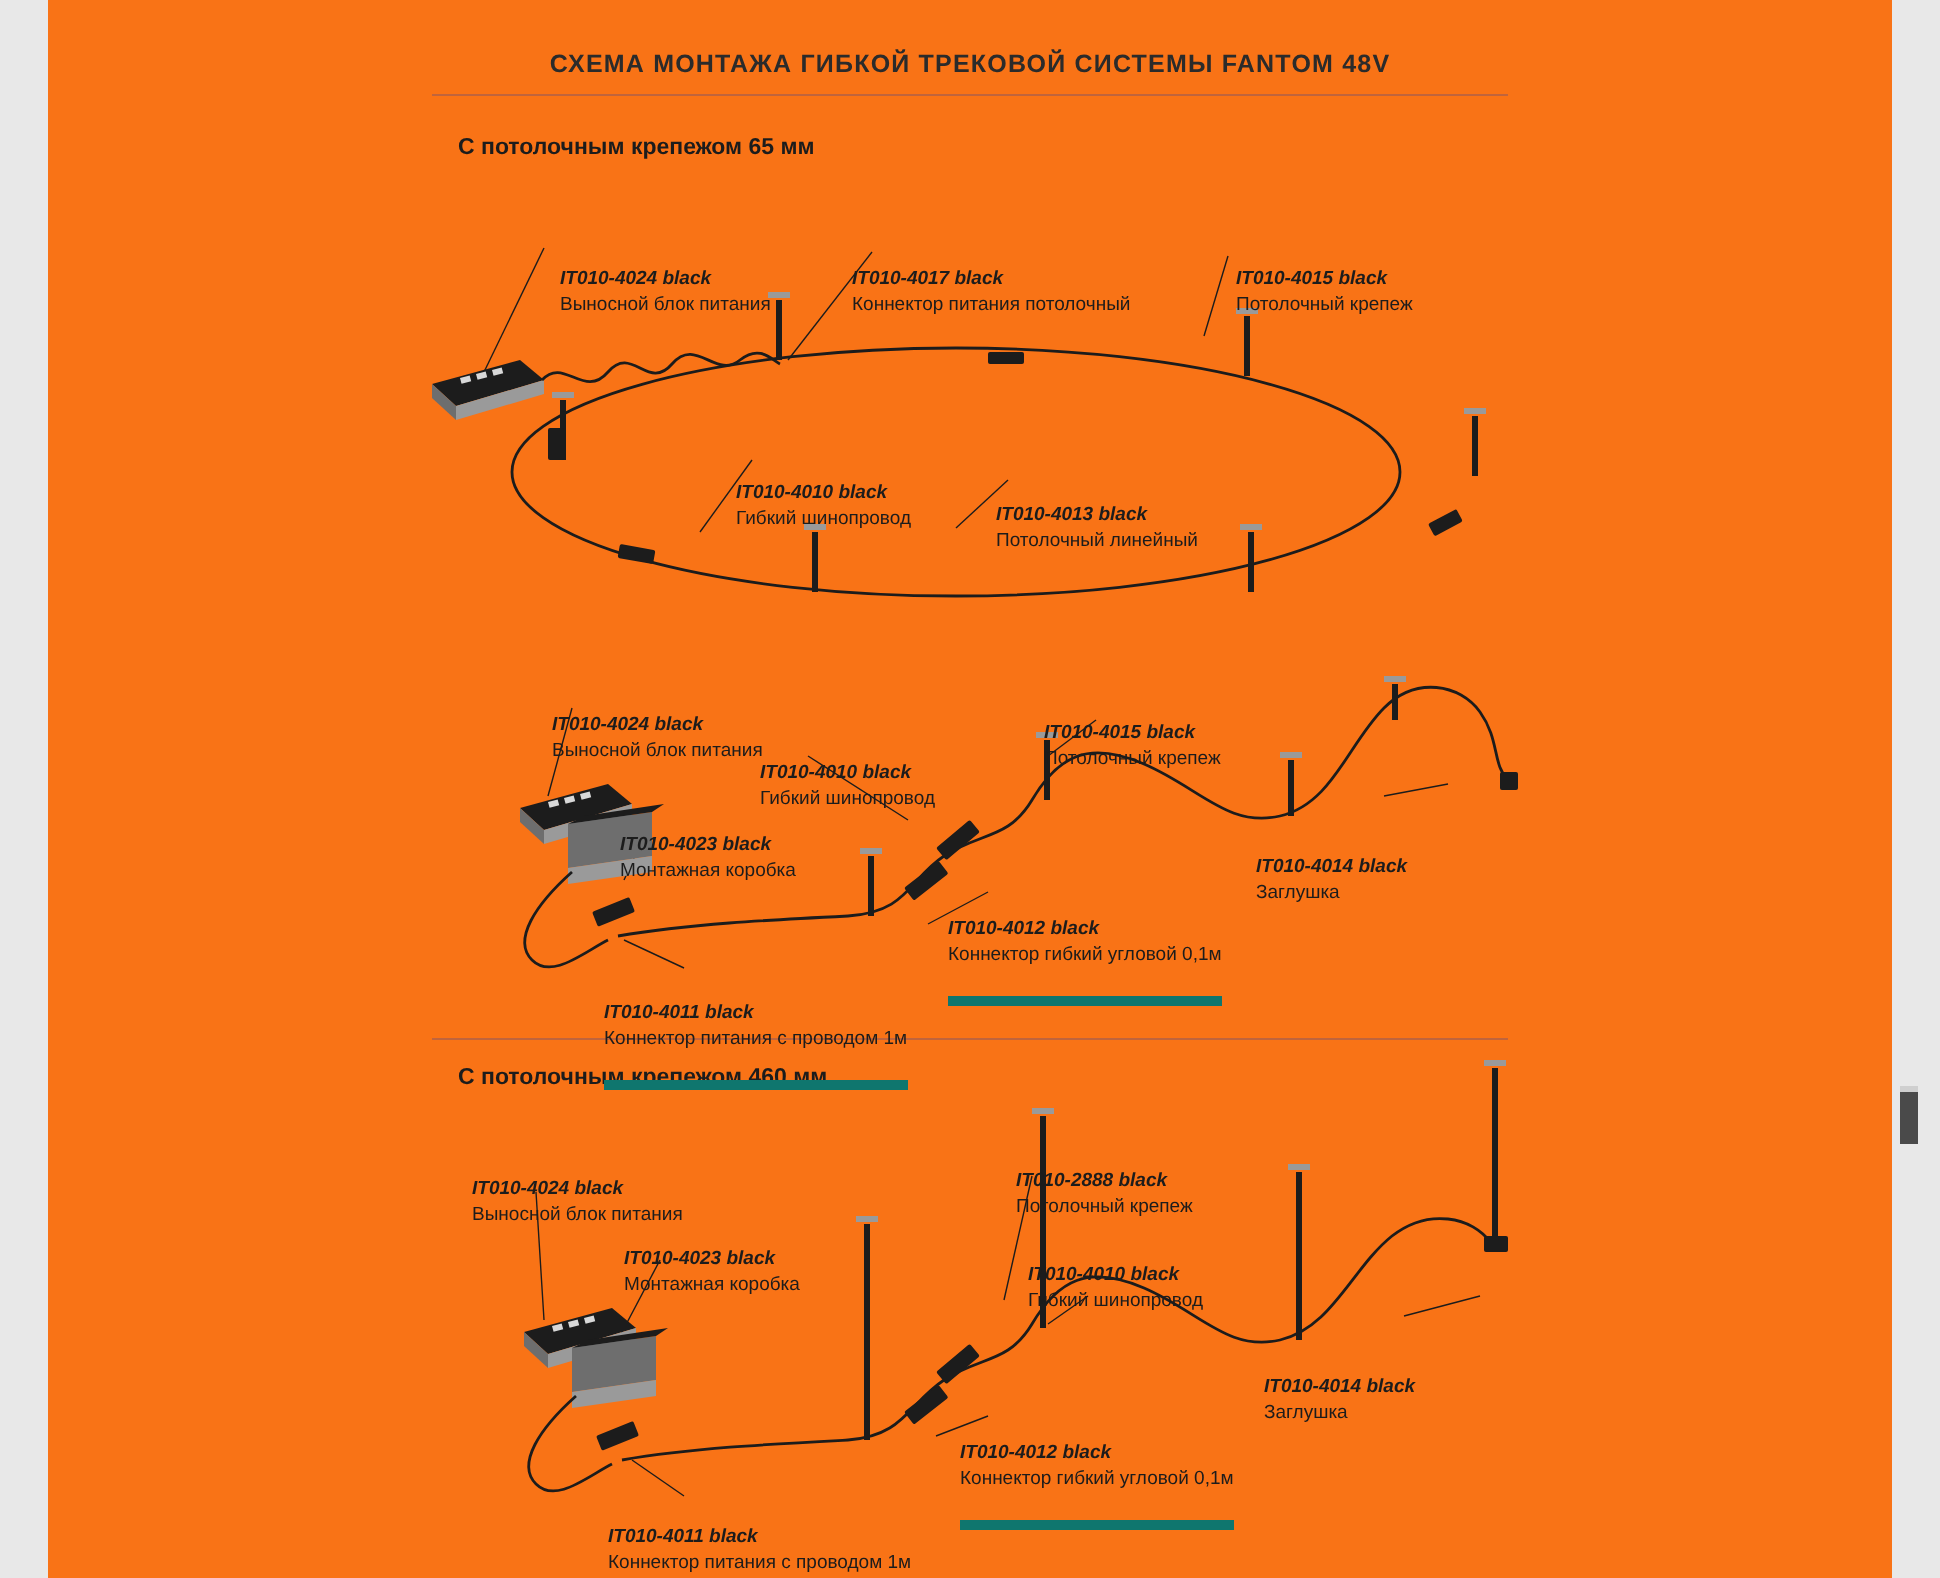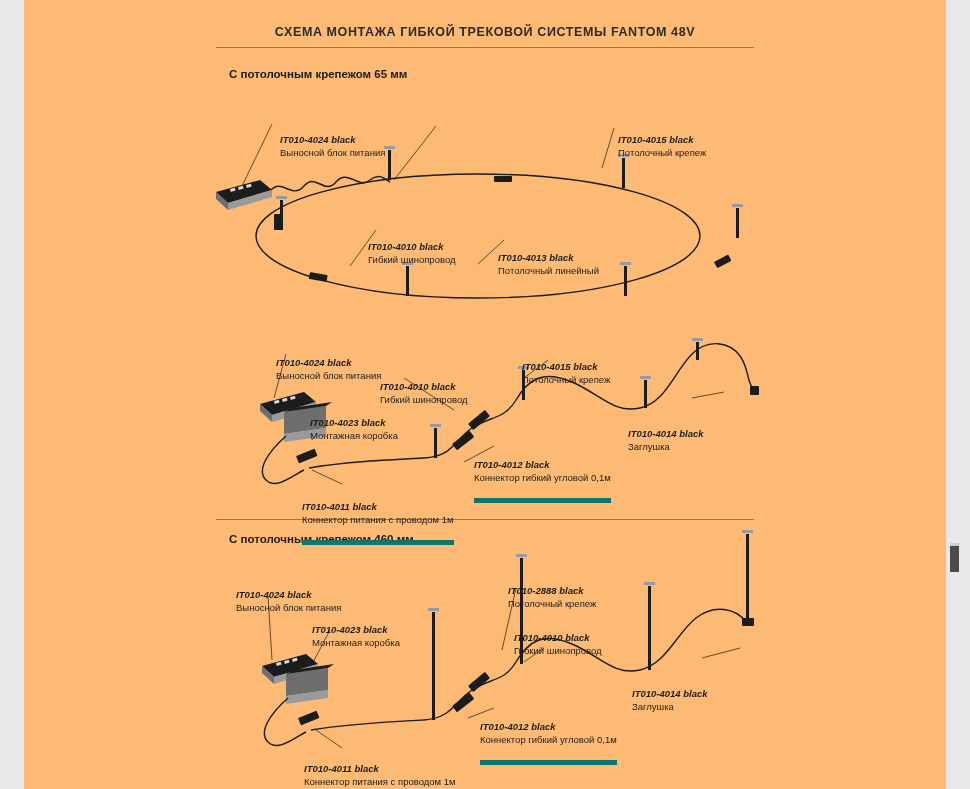--- a/index.html
+++ b/index.html
@@ -12,21 +12,21 @@
     height: 789px;
     font-family: "Liberation Sans", sans-serif;
     overflow: hidden;
   }
   .page {
     position: absolute;
     left: 24px;
     top: 0;
     width: 922px;
     height: 789px;
-    background: #fdba74;
+    background: #f97316;
   }
   .title {
     position: absolute;
     left: 0;
     top: 25px;
     width: 922px;
     text-align: center;
     font-size: 12.5px;
     font-weight: bold;
     letter-spacing: 0.6px;
@@ -262,20 +262,24 @@
             <rect x="718" y="530" width="11" height="3" class="lgry"></rect>
           </g>
       </g>
     </g>
   </svg>
 
   <div class="lbl" style="left:256px; top:114px;">
     <span class="code">IT010-4024 black</span>
     <span class="desc">Выносной блок питания</span>
   </div>
+  <div class="lbl" style="left:402px; top:114px;">
+    <span class="code">IT010-4017 black</span>
+    <span class="desc">Коннектор питания потолочный</span>
+  </div>
   <div class="lbl" style="left:594px; top:114px;">
     <span class="code">IT010-4015 black</span>
     <span class="desc">Потолочный крепеж</span>
   </div>
   <div class="lbl" style="left:344px; top:221px;">
     <span class="code">IT010-4010 black</span>
     <span class="desc">Гибкий шинопровод</span>
   </div>
   <div class="lbl" style="left:474px; top:232px;">
     <span class="code">IT010-4013 black</span>

